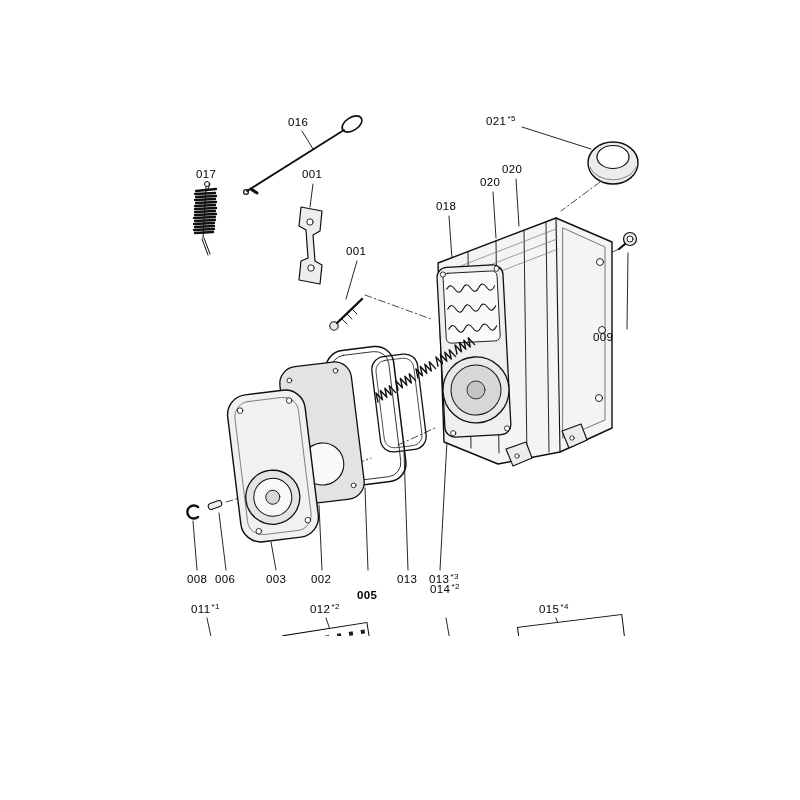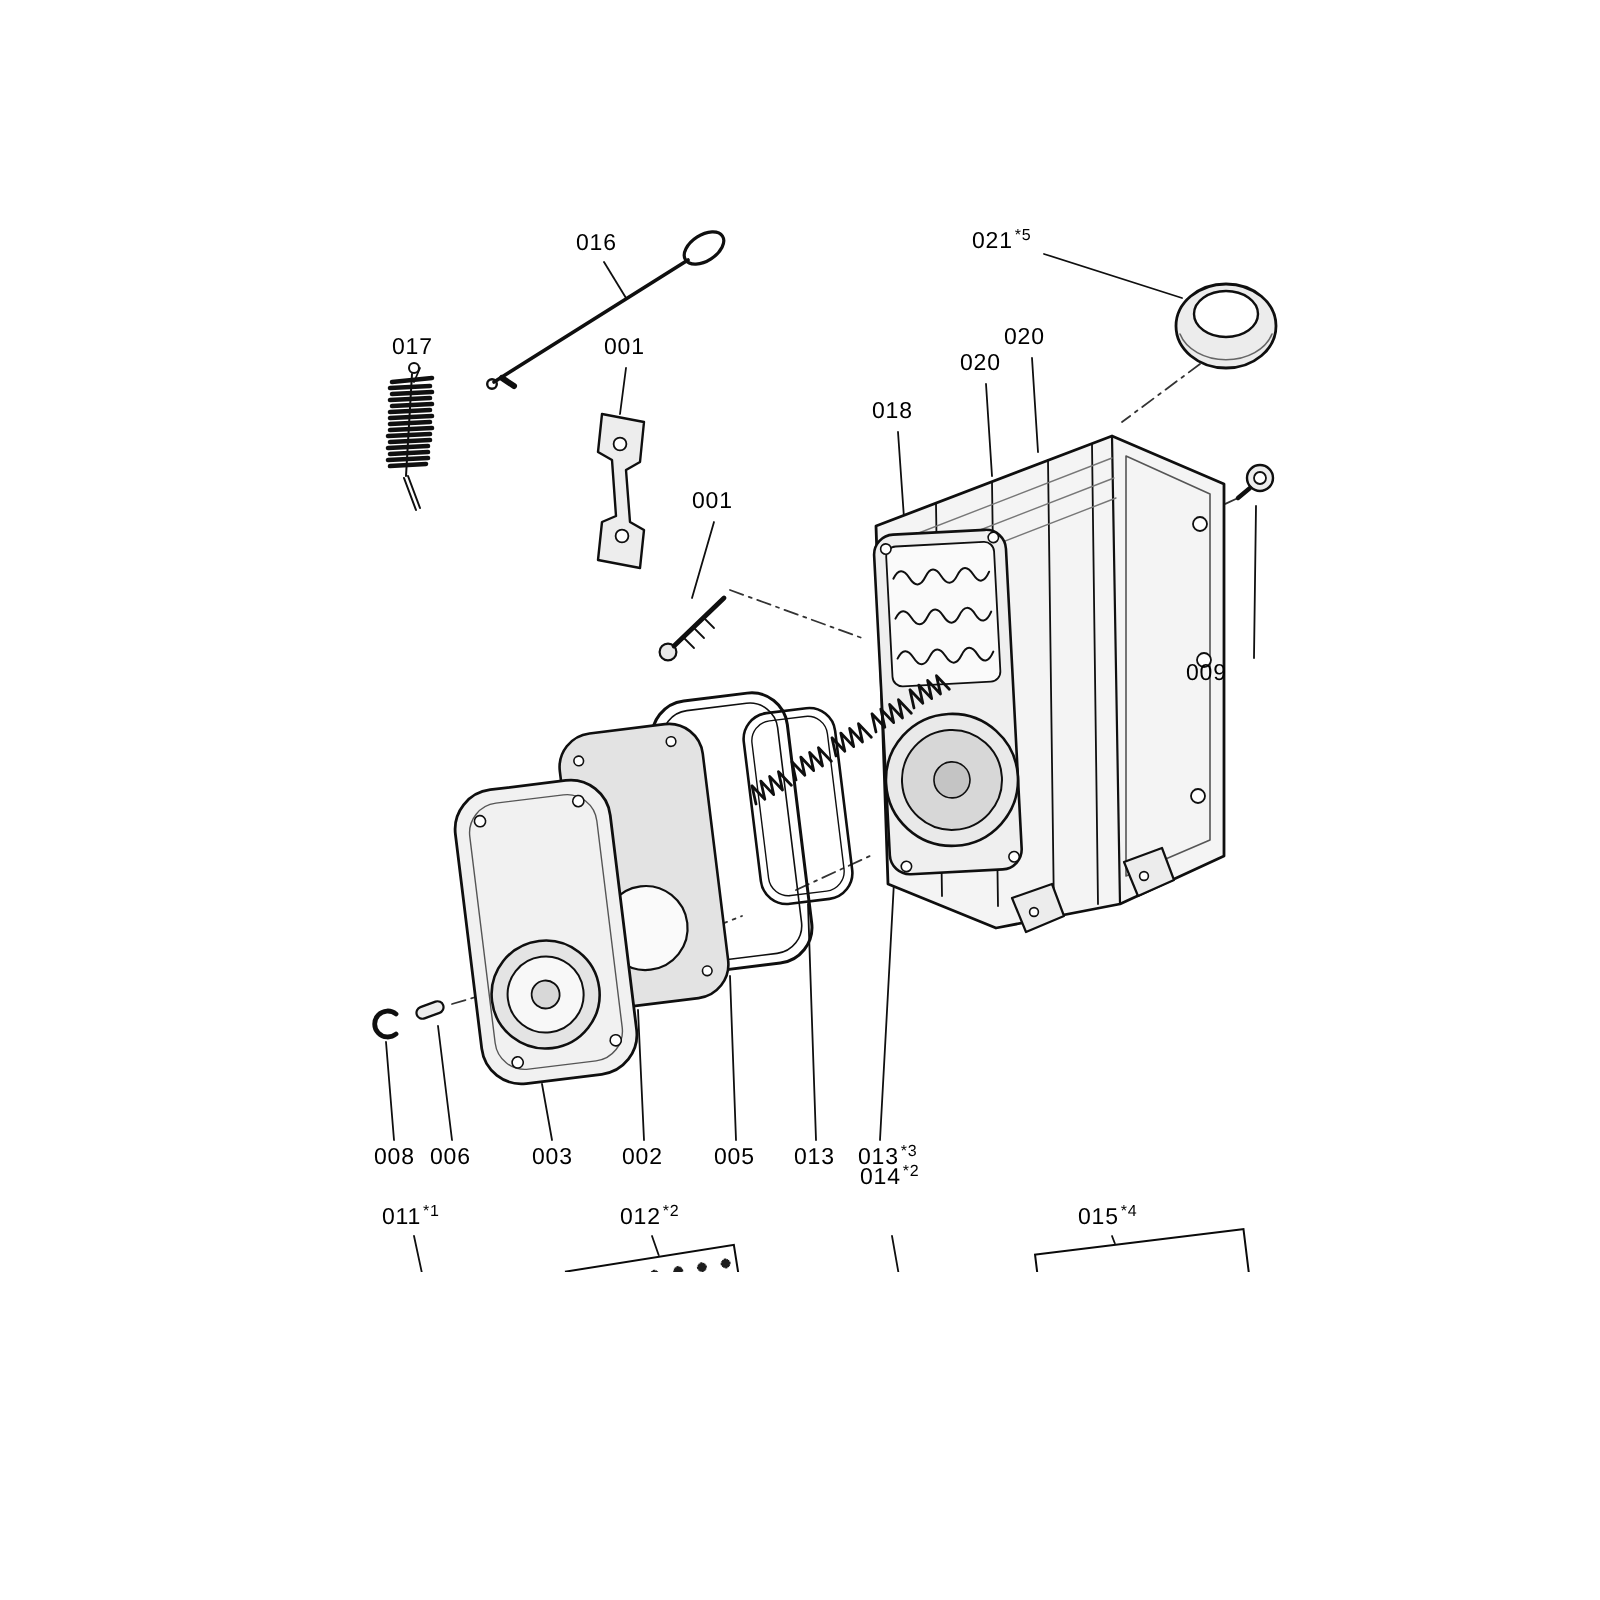--- a/index.html
+++ b/index.html
@@ -241,21 +241,21 @@
   <div class="label" style="left:346px; top:245px;text-align:right;"><span>001</span><span class="sup"></span></div>
   <div class="label" style="left:486px; top:115px;"><span>021</span><span class="sup">*5</span></div>
   <div class="label" style="left:502px; top:163px;"><span>020</span><span class="sup"></span></div>
   <div class="label" style="left:480px; top:176px;"><span>020</span><span class="sup"></span></div>
   <div class="label" style="left:436px; top:200px;"><span>018</span><span class="sup"></span></div>
   <div class="label" style="left:593px; top:331px;"><span>009</span><span class="sup"></span></div>
   <div class="label" style="left:187px; top:573px;"><span>008</span><span class="sup"></span></div>
   <div class="label" style="left:215px; top:573px;"><span>006</span><span class="sup"></span></div>
   <div class="label" style="left:266px; top:573px;"><span>003</span><span class="sup"></span></div>
   <div class="label" style="left:311px; top:573px;"><span>002</span><span class="sup"></span></div>
-  <div class="label" style="left:357px; top:573px;"><span>005</span><span class="sup"></span></div>
+  <div class="label" style="left:357px; top:589px;font-weight:bold;"><span>005</span><span class="sup"></span></div>
   <div class="label" style="left:397px; top:573px;"><span>013</span><span class="sup"></span></div>
   <div class="label" style="left:429px; top:573px;"><span>013</span><span class="sup">*3</span></div>
   <div class="label" style="left:191px; top:603px;"><span>011</span><span class="sup">*1</span></div>
   <div class="label" style="left:310px; top:603px;"><span>012</span><span class="sup">*2</span></div>
   <div class="label" style="left:430px; top:583px;text-align:center;"><span>014</span><span class="sup">*2</span></div>
   <div class="label" style="left:539px; top:603px;"><span>015</span><span class="sup">*4</span></div>
 
   <div class="doc-code">5681 594</div>
   <div class="page-number">15</div>
 

